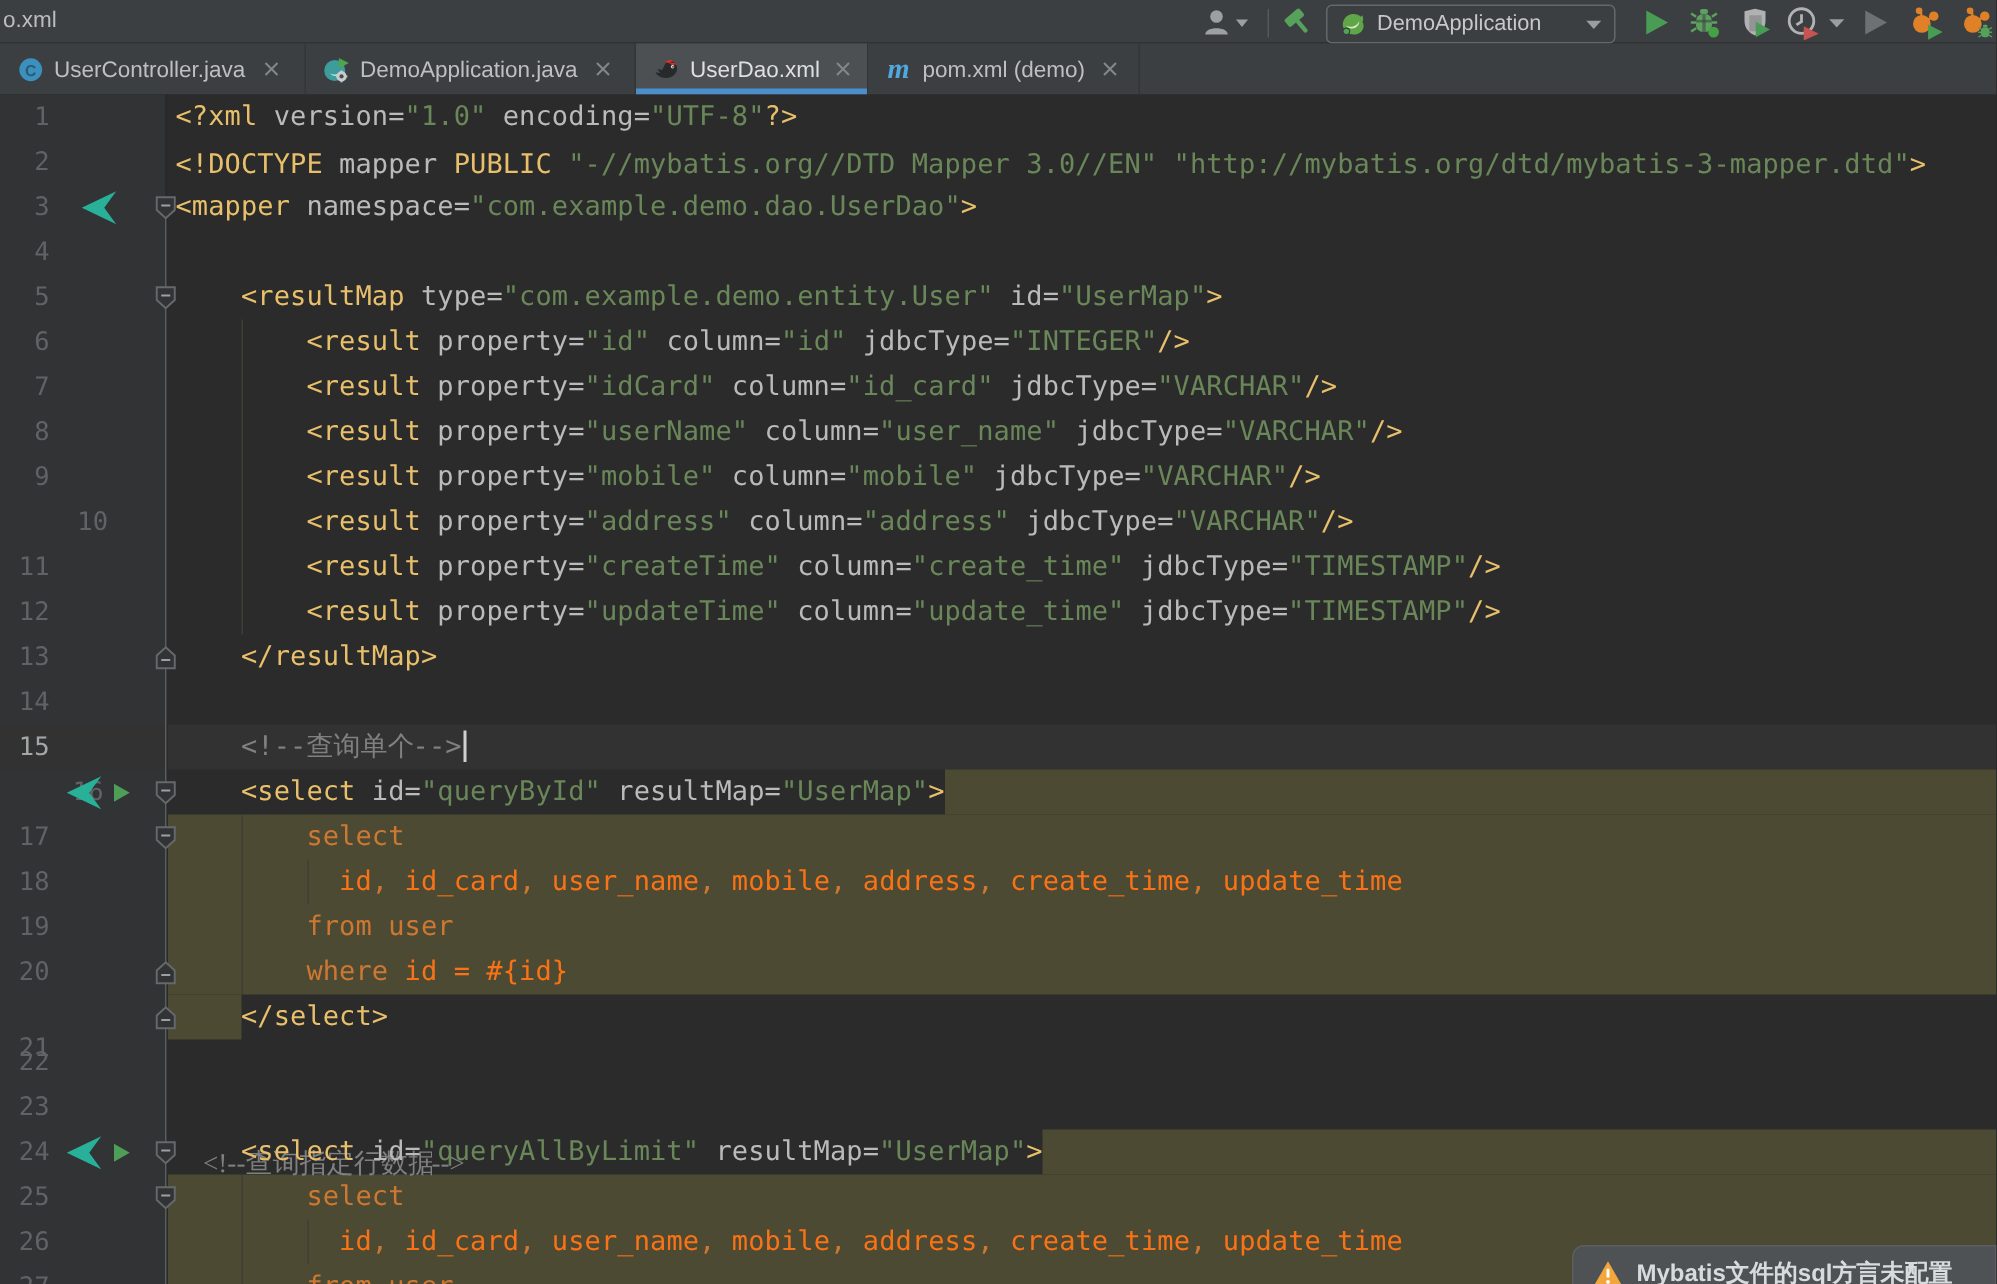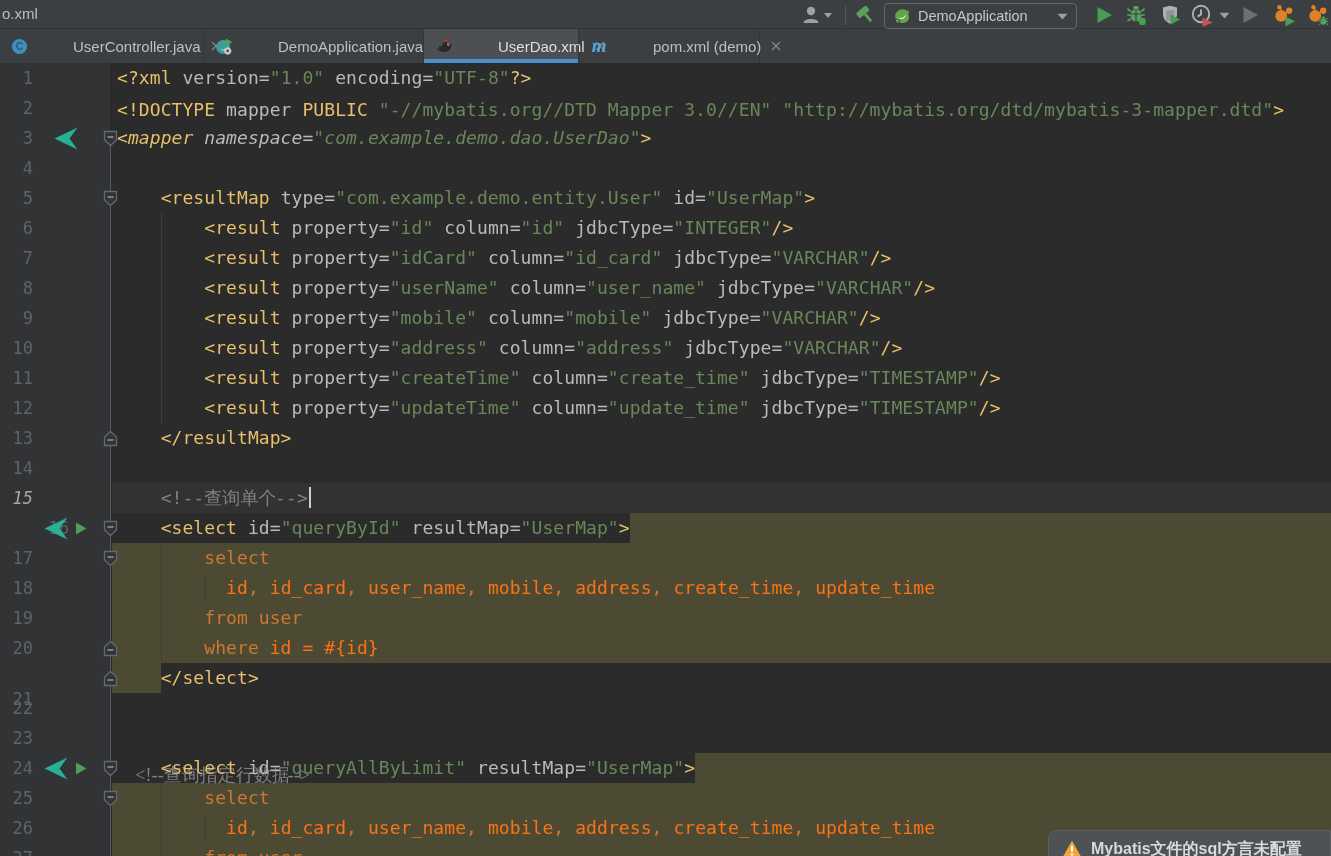--- a/index.html
+++ b/index.html
@@ -11,41 +11,41 @@
   .titlebar{position:absolute;left:0;top:0;width:1331px;height:29px;background:#3C3F41;border-bottom:1px solid #303234;box-sizing:border-box;}
   .window-title{position:absolute;left:2px;top:5px;font-size:15px;color:#BBBDBF;}
   .tb-icon{position:absolute;top:3px;width:24px;height:24px;display:flex;align-items:center;justify-content:center;}
   .tb-sep{position:absolute;top:6px;width:1px;height:19px;background:#55585A;}
   .run-widget{position:absolute;left:884px;top:3px;width:193px;height:26px;border:1px solid #646869;border-radius:4px;box-sizing:border-box;display:flex;align-items:center;padding:0 8px;gap:7px;}
   .run-widget-label{font-size:14.5px;color:#C6C8CA;white-space:nowrap;flex:1;}
 
   
   .tabbar{position:absolute;left:0;top:29px;width:1331px;height:34px;background:#3C3F41;display:flex;}
   .tab{position:relative;height:34px;box-sizing:border-box;display:flex;align-items:center;gap:7px;padding:0 9px 0 11px;border-right:1px solid #333638;cursor:default;}
-  .tab-label{font-size:15px;color:#BDBFC1;white-space:nowrap;margin-left:38px;}
+  .tab-label{font-size:15px;color:#BDBFC1;white-space:nowrap;}
   .tab.active{background:#4C5052;}
   .tab.active .tab-label{color:#DDDFE1;}
   .tab.active::after{content:"";position:absolute;left:0;right:0;bottom:0;height:4px;background:#4A8FCB;}
   .tab-close{width:16px;height:16px;display:flex;align-items:center;justify-content:center;margin-left:2px;}
   .tab-icon{width:18px;height:18px;display:flex;align-items:center;justify-content:center;}
 
   
   .editor{position:absolute;left:0;top:63px;width:1331px;height:793px;background:#2B2B2B;overflow:hidden;}
   .gutter-bg{position:absolute;left:0;top:0;width:111px;height:793px;background:#313335;}
   .gutter-border{position:absolute;left:110px;top:0;width:2px;height:793px;background:#27292B;}
   .fold-line{position:absolute;left:110px;top:75px;width:1px;height:718px;background:#5A5D5F;}
   .caret-row{position:absolute;left:0;width:1331px;height:30px;background:#323232;}
   .sql-bg{position:absolute;background:#4D4A33;}
   .indent-guide{position:absolute;width:1px;background:#3F3E37;}
   .code-layer{position:absolute;left:0;top:0;width:1331px;height:793px;}
   .code-line{position:absolute;left:117px;height:30px;line-height:30px;white-space:pre;
              font-family:"DejaVu Sans Mono","Liberation Mono",monospace;font-size:18px;letter-spacing:0.07px;}
   .line-num{position:absolute;width:33px;height:30px;line-height:30px;text-align:right;color:#606366;
             font-family:"DejaVu Sans Mono","Liberation Mono",monospace;font-size:17px;}
-  .line-num.current{color:#A4A7A9;font-style:italic;}
+  .line-num.current{color:#A4A7A9;}
   .tk-tag{color:#E8BF6A;}
   .tk-attr{color:#BABABA;}
   .tk-str{color:#6A8759;}
   .tk-kw{color:#CC7832;}
   .tk-punct{color:#CC7832;}
   .tk-ident{color:#f97316;}
   .tk-comment{color:#808080;}
   .tk-comment-cjk{color:#808080;display:inline-block;overflow:hidden;vertical-align:top;}
   .caret{position:absolute;width:2px;height:21px;background:#D0D0D0;}
   .gutter-icon{position:absolute;display:flex;align-items:center;justify-content:center;}
@@ -252,21 +252,21 @@
 
     <div class="gutter-border"></div>
     <div class="fold-line"></div>
 
     <div class="code-layer" id="code-layer">
         <div class="line-num" style="top: 0px;">1</div>
         <div class="code-line" style="top: 0px;"><span class="tk-tag">&lt;?xml</span><span class="tk-attr"> version=</span><span class="tk-str">"1.0"</span><span class="tk-attr"> encoding=</span><span class="tk-str">"UTF-8"</span><span class="tk-tag">?&gt;</span></div>
         <div class="line-num" style="top: 30px;">2</div>
         <div class="code-line" style="top: 32px;"><span class="tk-tag">&lt;!DOCTYPE</span><span class="tk-attr"> mapper </span><span class="tk-tag">PUBLIC</span><span class="tk-str"> "-//mybatis.org//DTD Mapper 3.0//EN" "http://mybatis.org/dtd/mybatis-3-mapper.dtd"</span><span class="tk-tag">&gt;</span></div>
         <div class="line-num" style="top: 60px;">3</div>
-        <div class="code-line" style="top: 60px; font-style: italic;"><span class="tk-tag">&lt;mapper</span><span class="tk-attr"> namespace=</span><span class="tk-str">"com.example.demo.dao.UserDao"</span><span class="tk-tag">&gt;</span></div>
+        <div class="code-line" style="top: 60px;"><span class="tk-tag">&lt;mapper</span><span class="tk-attr"> namespace=</span><span class="tk-str">"com.example.demo.dao.UserDao"</span><span class="tk-tag">&gt;</span></div>
         <div class="fold-marker" style="top: 60px;">
           <svg width="15" height="17" viewBox="0 0 15 17">
             <path d="M1.5 1.5 H13.5 V10 L7.5 15.5 L1.5 10 Z" fill="#313335" stroke="#66696B" stroke-width="1.3"></path>
             <path d="M4.5 7 H10.5" stroke="#9DA0A3" stroke-width="1.4"></path>
           </svg>
         </div>
         <div class="gutter-icon" style="top: 60px; height: 30px; left: 52px;">
           <svg width="27" height="25" viewBox="0 0 27 25">
             <path d="M25.5 1.5 L2.5 12.5 L25.5 23.5 L17.5 12.5 Z" fill="#28B099"></path>
           </svg>
@@ -282,21 +282,21 @@
           </svg>
         </div>
         <div class="line-num" style="top: 150px;">6</div>
         <div class="code-line" style="top: 150px;"><span class="tk-attr">        </span><span class="tk-tag">&lt;result</span><span class="tk-attr"> property=</span><span class="tk-str">"id"</span><span class="tk-attr"> column=</span><span class="tk-str">"id"</span><span class="tk-attr"> jdbcType=</span><span class="tk-str">"INTEGER"</span><span class="tk-tag">/&gt;</span></div>
         <div class="line-num" style="top: 180px;">7</div>
         <div class="code-line" style="top: 180px;"><span class="tk-attr">        </span><span class="tk-tag">&lt;result</span><span class="tk-attr"> property=</span><span class="tk-str">"idCard"</span><span class="tk-attr"> column=</span><span class="tk-str">"id_card"</span><span class="tk-attr"> jdbcType=</span><span class="tk-str">"VARCHAR"</span><span class="tk-tag">/&gt;</span></div>
         <div class="line-num" style="top: 210px;">8</div>
         <div class="code-line" style="top: 210px;"><span class="tk-attr">        </span><span class="tk-tag">&lt;result</span><span class="tk-attr"> property=</span><span class="tk-str">"userName"</span><span class="tk-attr"> column=</span><span class="tk-str">"user_name"</span><span class="tk-attr"> jdbcType=</span><span class="tk-str">"VARCHAR"</span><span class="tk-tag">/&gt;</span></div>
         <div class="line-num" style="top: 240px;">9</div>
         <div class="code-line" style="top: 240px;"><span class="tk-attr">        </span><span class="tk-tag">&lt;result</span><span class="tk-attr"> property=</span><span class="tk-str">"mobile"</span><span class="tk-attr"> column=</span><span class="tk-str">"mobile"</span><span class="tk-attr"> jdbcType=</span><span class="tk-str">"VARCHAR"</span><span class="tk-tag">/&gt;</span></div>
-        <div class="line-num" style="top: 270px;">10</div>
+        <div class="line-num" style="top: 270px; margin-left: 39px;">10</div>
         <div class="code-line" style="top: 270px;"><span class="tk-attr">        </span><span class="tk-tag">&lt;result</span><span class="tk-attr"> property=</span><span class="tk-str">"address"</span><span class="tk-attr"> column=</span><span class="tk-str">"address"</span><span class="tk-attr"> jdbcType=</span><span class="tk-str">"VARCHAR"</span><span class="tk-tag">/&gt;</span></div>
         <div class="line-num" style="top: 300px;">11</div>
         <div class="code-line" style="top: 300px;"><span class="tk-attr">        </span><span class="tk-tag">&lt;result</span><span class="tk-attr"> property=</span><span class="tk-str">"createTime"</span><span class="tk-attr"> column=</span><span class="tk-str">"create_time"</span><span class="tk-attr"> jdbcType=</span><span class="tk-str">"TIMESTAMP"</span><span class="tk-tag">/&gt;</span></div>
         <div class="line-num" style="top: 330px;">12</div>
         <div class="code-line" style="top: 330px;"><span class="tk-attr">        </span><span class="tk-tag">&lt;result</span><span class="tk-attr"> property=</span><span class="tk-str">"updateTime"</span><span class="tk-attr"> column=</span><span class="tk-str">"update_time"</span><span class="tk-attr"> jdbcType=</span><span class="tk-str">"TIMESTAMP"</span><span class="tk-tag">/&gt;</span></div>
         <div class="line-num" style="top: 360px;">13</div>
         <div class="code-line" style="top: 360px;"><span class="tk-attr">    </span><span class="tk-tag">&lt;/resultMap&gt;</span></div>
         <div class="fold-marker" style="top: 360px;">
           <svg width="15" height="17" viewBox="0 0 15 17">
             <path d="M1.5 15.5 H13.5 V7 L7.5 1.5 L1.5 7 Z" fill="#313335" stroke="#66696B" stroke-width="1.3"></path>

